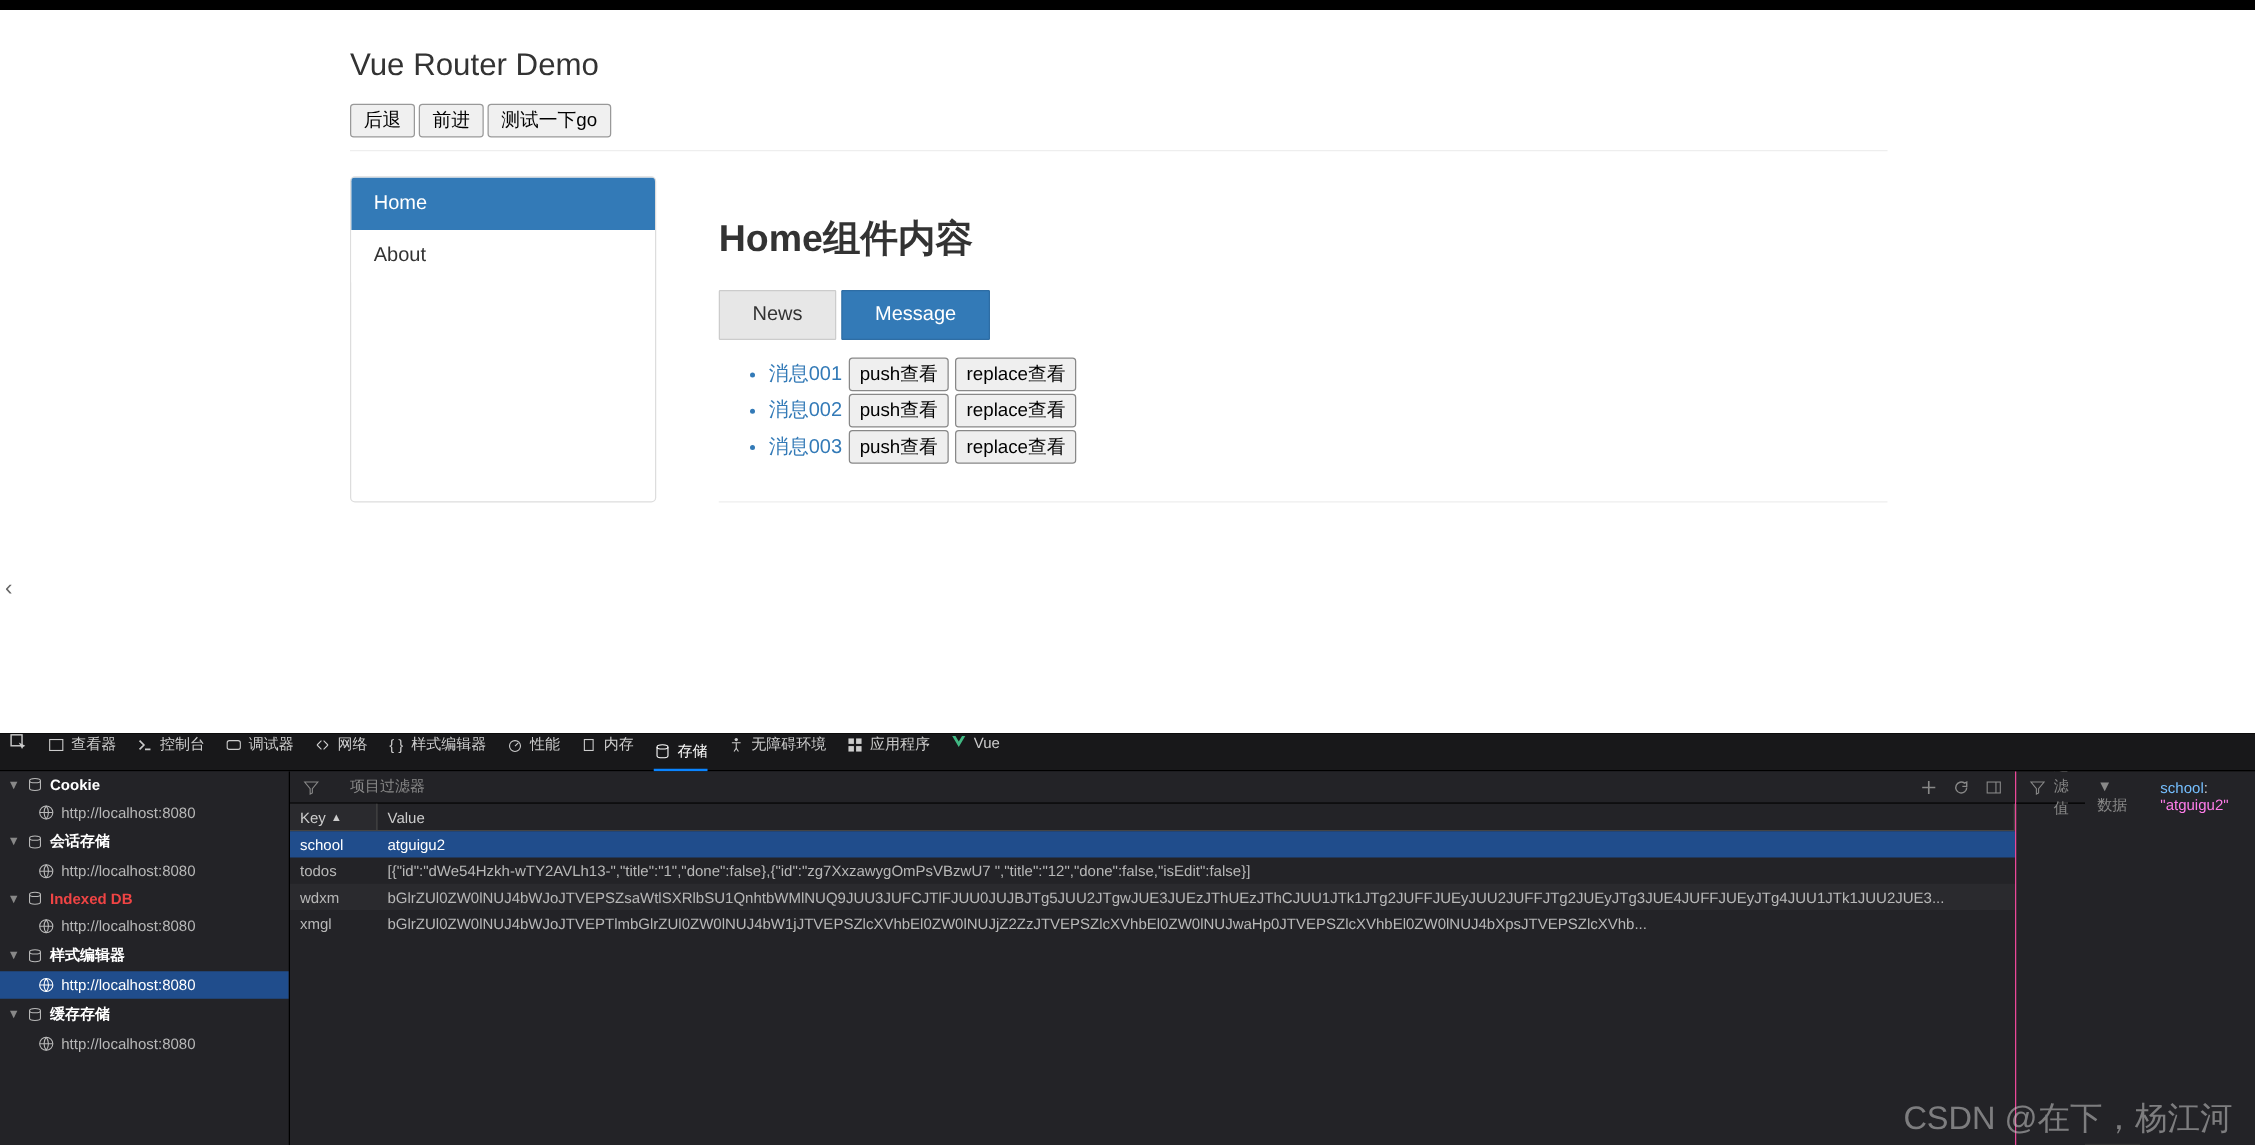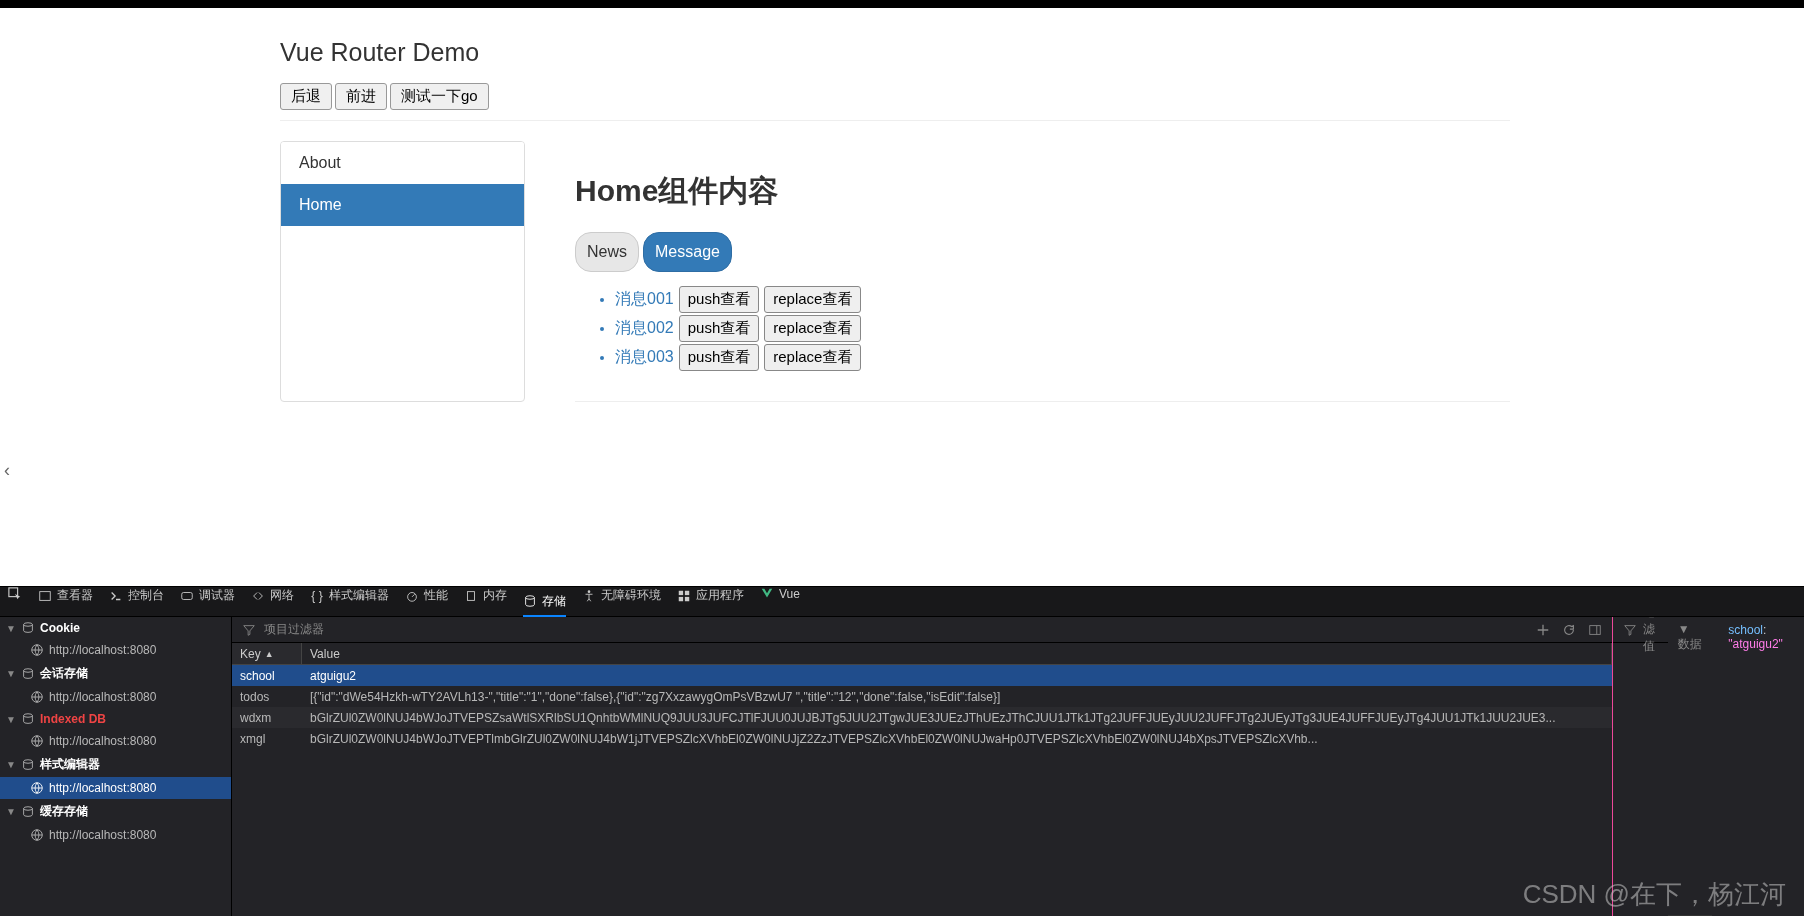--- a/index.html
+++ b/index.html
@@ -9,21 +9,21 @@
 h1{font-size:25px;font-weight:400;color:#333;margin-bottom:16px}
 .btn-row{display:flex;gap:3px;padding-bottom:10px;border-bottom:1px solid #eee;margin-bottom:20px}
 .btn{background:#f0f0f0;border:1px solid #999;border-radius:3px;padding:3px 10px;font-size:15px;cursor:pointer}
 .content{display:flex;gap:50px}
 .sidenav{width:245px;border:1px solid #ddd;border-radius:4px;overflow:hidden}
 .sidenav-item{padding:12px 18px;font-size:16px;cursor:pointer;background:#fff}
 .sidenav-item.active{background:#337ab7;color:#fff}
 .main{flex:1}
 .main h2{font-size:30px;font-weight:700;margin:30px 0 20px}
 .tabs{display:flex;gap:4px;margin-bottom:14px}
-.tab{background:#e7e7e7;border:1px solid #ccc;border-radius:16px;padding:10px 11px;font-size:16px;cursor:pointer}
+.tab{background:#e7e7e7;border:1px solid #ccc;border-radius:1px;padding:10px 26px;font-size:16px;cursor:pointer}
 .tab.active{background:#337ab7;color:#fff;border-color:#2e6da4}
 .msg-list{list-style:disc;padding-left:40px}
 .msg-list li{margin-bottom:2px;display:list-item}
 .msg-list li::marker{color:#337ab7}
 .msg-row{display:inline-flex;align-items:center;gap:5px}
 .msg-link{color:#337ab7;cursor:pointer;font-size:16px}
 .msg-btn{background:#efefef;border:1px solid #888;border-radius:3px;padding:3px 8px;font-size:15px;cursor:pointer}
 .hr-bottom{border:none;border-top:1px solid #eee;margin-top:30px}
 .scroll-indicator{position:absolute;left:4px;top:460px;font-size:18px;color:#666}
 
@@ -32,21 +32,21 @@
 .dt-toolbar{height:30px;background:#18181a;display:flex;align-items:flex-start;padding:0 8px;gap:16px;border-bottom:1px solid #000}
 .dt-tool{display:flex;align-items:center;gap:5px;cursor:pointer;color:#ccc}
 .dt-tool.active{color:#fff;border-bottom:2px solid #0a84ff;height:30px;align-items:center}
 .dt-body{flex:1;display:flex;overflow:hidden}
 .dt-left{width:232px;background:#232327;border-right:1px solid #000;overflow-y:auto}
 .tree-item{display:flex;align-items:center;gap:5px;padding:4px 6px;cursor:pointer}
 .tree-item.indent{padding-left:30px}
 .tree-item.selected{background:#204d8c;color:#fff}
 .tree-arrow{width:10px;font-size:10px;color:#888}
 .dt-center{flex:1;display:flex;flex-direction:column;background:#232327}
-.dt-filter{height:26px;display:flex;align-items:center;padding:0 10px;gap:8px;border-bottom:1px solid #000;color:#888}
+.dt-filter{height:26px;display:flex;align-items:center;padding:0 10px;gap:24px;border-bottom:1px solid #000;color:#888}
 .dt-filter-right{margin-left:auto;display:flex;gap:12px}
 .dt-table-head{display:flex;height:22px;background:#232327;border-bottom:1px solid #444}
 .dt-th{padding:3px 8px;border-right:1px solid #444;color:#ccc;display:flex;align-items:center;gap:4px}
 .dt-th.key{width:70px;background:#2a2a2e}
 .dt-th.val{flex:1}
 .dt-rows{flex:1}
 .dt-row{display:flex;height:21px;align-items:center}
 .dt-row.selected{background:#204d8c;color:#fff}
 .dt-row.alt{background:#2a2a2e}
 .dt-cell{padding:2px 8px;overflow:hidden;white-space:nowrap;text-overflow:ellipsis}
@@ -70,22 +70,22 @@
 <div class="page">
   <h1>Vue Router Demo</h1>
   <div class="btn-row">
     <button class="btn">后退</button>
     <button class="btn">前进</button>
     <button class="btn">测试一下go</button>
   </div>
 
   <div class="content">
     <div class="sidenav">
+      <div class="sidenav-item active">Home</div>
       <div class="sidenav-item">About</div>
-      <div class="sidenav-item active">Home</div>
     </div>
 
     <div class="main">
       <h2>Home组件内容</h2>
       <div class="tabs">
         <div class="tab">News</div>
         <div class="tab active">Message</div>
       </div>
       <ul class="msg-list">
         <li><span class="msg-row">

